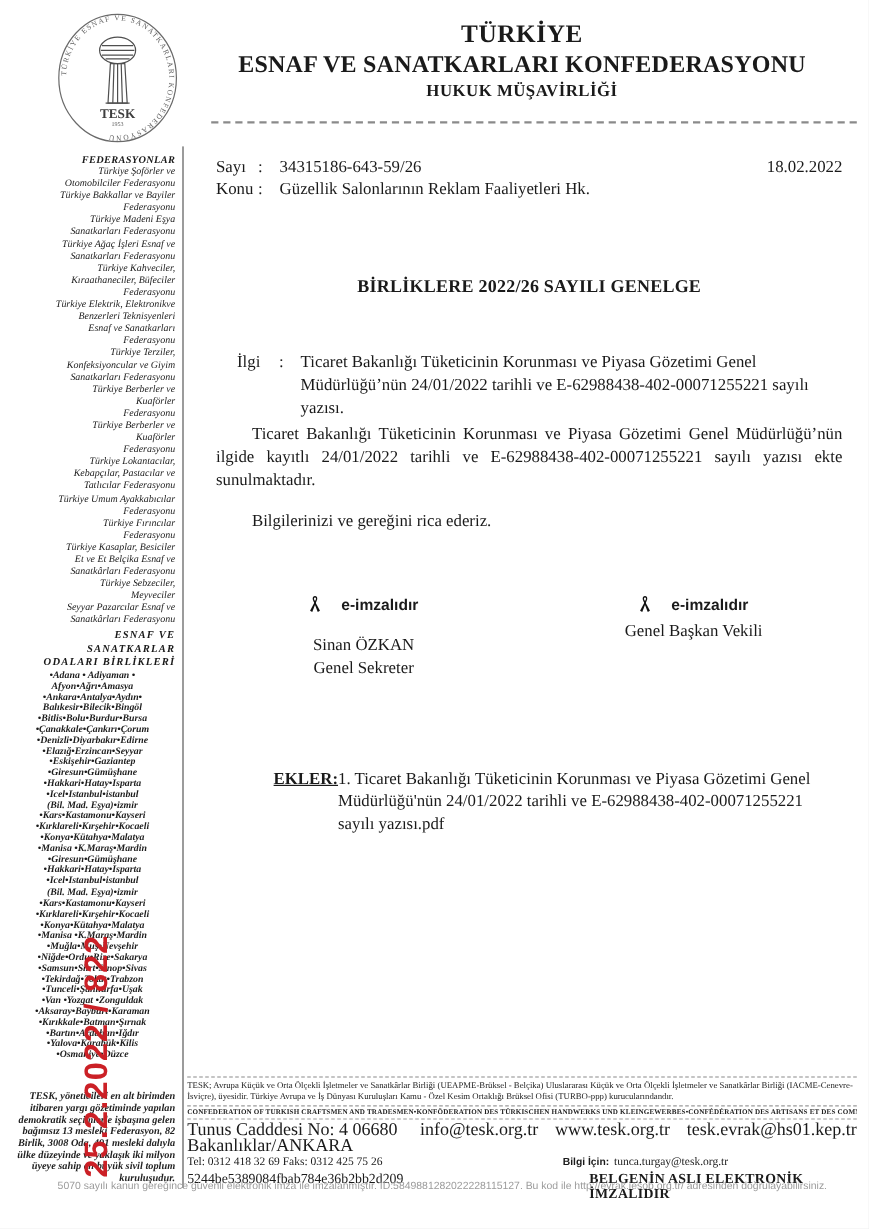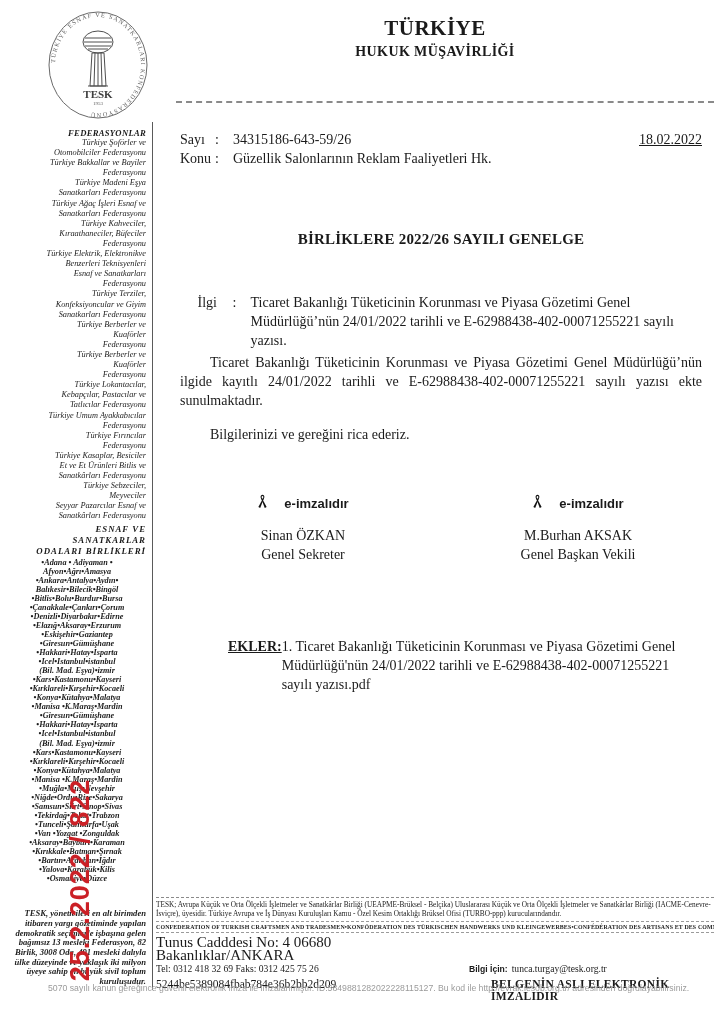--- a/index.html
+++ b/index.html
@@ -29,33 +29,33 @@
     position:absolute; left:-52px; top:865px; width:264px; height:30px;
     transform:rotate(-90deg); transform-origin:center;
     font-family:"Liberation Sans","DejaVu Sans",sans-serif;
     font-weight:bold; font-size:27px; letter-spacing:1px; text-align:center;
   }
   
   .main { position:absolute; left:180px; top:130px; width:522px; font-size:14px; line-height:19px; }
   .meta-row { display:flex; }
   .meta-label { width:35px; }
   .meta-colon { width:18px; }
-  .meta-date { position:absolute; right:0; top:0;text-decoration:underline; }
+  .meta-date { position:absolute; right:0; top:0; }
   .genelge-title { text-align:center; font-weight:bold; font-size:15px; margin-top:62px; letter-spacing:0.2px; }
   .ilgi-row { display:flex; margin-top:44px;justify-content:center; }
   .ilgi-label { width:35px; }
   .ilgi-colon { width:18px; }
   .ilgi-text { max-width:434px; }
   .paragraph { margin-top:3px; text-align:justify; text-indent:30px; }
   .closing { margin-top:15px; text-indent:30px; }
   .sig-row { display:flex; margin-top:50px; }
   .sig { width:200px; text-align:center; }
   .sig:first-child { margin-left:23px; }
   .sig + .sig { margin-left:75px; }
-  .sig-stamp { font-family:"Liberation Sans","DejaVu Sans",sans-serif; font-weight:bold; font-size:13px; display:inline-flex; align-items:flex-start; gap:16px; }
+  .sig-stamp { font-family:"Liberation Sans","DejaVu Sans",sans-serif; font-weight:bold; font-size:13px; display:inline-flex; align-items:center; gap:16px; }
   .sig-name { margin-top:12px; }
   .sig-title { }
   .ekler-row { display:flex; margin-top:73px; }
   .ekler-label { width:60px; font-weight:bold; text-decoration:underline;margin-left:48px; }
   .ekler-text { max-width:434px; }
   
   .footer { position:absolute; left:156px; top:897px; width:558px; }
   .memberships { border-top:1px dashed #8a8a8a; padding-top:3px; font-size:7.3px; line-height:8.6px; color:#222; }
   .trilingual { border-top:1px dashed #9a9a9a; border-bottom:1px dashed #9a9a9a; margin-top:3px; padding:2px 0;
     font-size:5.9px; font-weight:bold; letter-spacing:0.15px; white-space:nowrap; overflow:hidden; color:#222; }
@@ -99,20 +99,21 @@
         <line x1="59" y1="45" x2="60" y2="78"></line>
         <line x1="46" y1="78" x2="66" y2="78"></line>
       </g>
       <text x="56" y="90" text-anchor="middle" font-size="11" font-weight="bold" fill="#3f3f3f" font-family="Liberation Serif, serif">TESK</text>
       <text x="56" y="97" text-anchor="middle" font-size="5" fill="#5f5f5f" font-family="Liberation Serif, serif">1953</text>
     </svg>
   </div>
 
   <div class="header-titles">
     <div class="ht1">TÜRKİYE</div>
+    <div class="ht2">ESNAF VE SANATKARLARI KONFEDERASYONU</div>
     <div class="ht3">HUKUK MÜŞAVİRLİĞİ</div>
   </div>
   <div class="header-rule"></div>
   <div class="vdivider"></div>
 
   <div class="sidebar">
     <div class="fed-title">FEDERASYONLAR</div>
     <div class="fed-list">
         <div>Türkiye Şoförler ve</div>
         <div>Otomobilciler Federasyonu</div>
@@ -139,41 +140,41 @@
         <div>Kuaförler</div>
         <div>Federasyonu</div>
         <div>Türkiye Lokantacılar,</div>
         <div>Kebapçılar, Pastacılar ve</div>
         <div>Tatlıcılar Federasyonu</div>
         <div>Türkiye Umum Ayakkabıcılar</div>
         <div>Federasyonu</div>
         <div>Türkiye Fırıncılar</div>
         <div>Federasyonu</div>
         <div>Türkiye Kasaplar, Besiciler</div>
-        <div>Et ve Et Ürünleri Bitlis ve</div>
+        <div>Et ve Et Belçika Esnaf ve</div>
         <div>Sanatkârları Federasyonu</div>
         <div>Türkiye Sebzeciler,</div>
         <div>Meyveciler</div>
         <div>Seyyar Pazarcılar Esnaf ve</div>
         <div>Sanatkârları Federasyonu</div>
       </div>
     <div class="chambers-title">
         <div>ESNAF VE</div>
         <div>SANATKARLAR</div>
         <div>ODALARI BİRLİKLERİ</div>
       </div>
     <div class="city-list">
         <div>•Adana • Adiyaman •</div>
         <div>Afyon•Ağrı•Amasya</div>
         <div>•Ankara•Antalya•Aydın•</div>
         <div>Balıkesir•Bilecik•Bingöl</div>
         <div>•Bitlis•Bolu•Burdur•Bursa</div>
         <div>•Çanakkale•Çankırı•Çorum</div>
         <div>•Denizli•Diyarbakır•Edirne</div>
-        <div>•Elazığ•Aksaray•Erzurum</div>
+        <div>•Elazığ•Erzincan•Seyyar</div>
         <div>•Eskişehir•Gaziantep</div>
         <div>•Giresun•Gümüşhane</div>
         <div>•Hakkari•Hatay•Isparta</div>
         <div>•Icel•Istanbul•istanbul</div>
         <div>(Bil. Mad. Eşya)•izmir</div>
         <div>•Kars•Kastamonu•Kayseri</div>
         <div>•Kırklareli•Kırşehir•Kocaeli</div>
         <div>•Konya•Kütahya•Malatya</div>
         <div>•Manisa •K.Maraş•Mardin</div>
         <div>•Giresun•Gümüşhane</div>
@@ -240,36 +241,40 @@
       </div>
       <div class="sig">
         <span class="sig-stamp">
           <svg width="11" height="15" viewBox="0 0 24 32">
             <path d="M12 1 C6.5 1 6.5 9.5 12 13 C17.5 9.5 17.5 1 12 1 Z M12 4 C14.5 4 14.5 8 12 10 C9.5 8 9.5 4 12 4 Z" fill="#111"></path>
             <path d="M9.2 10 L17 30 L21 28 L12.5 12 Z" fill="#111"></path>
             <path d="M14.8 10 L7 30 L3 28 L11.5 12 Z" fill="#111"></path>
           </svg>
           <span>e-imzalıdır</span>
         </span>
-        <div class="sig-name">M.Burhan AKSAK</div>
         <div class="sig-title">Genel Başkan Vekili</div>
       </div>
     </div>
 
     <div class="ekler-row">
       <span class="ekler-label">EKLER:</span>
       <span class="ekler-text">1. Ticaret Bakanlığı Tüketicinin Korunması ve Piyasa Gözetimi Genel Müdürlüğü'nün 24/01/2022 tarihli ve E-62988438-402-00071255221 sayılı yazısı.pdf</span>
     </div>
   </div>
 
   <div class="footer">
     <div class="memberships">TESK; Avrupa Küçük ve Orta Ölçekli İşletmeler ve Sanatkârlar Birliği (UEAPME-Brüksel - Belçika) Uluslararası Küçük ve Orta Ölçekli İşletmeler ve Sanatkârlar Birliği (IACME-Cenevre-İsviçre), üyesidir. Türkiye Avrupa ve İş Dünyası Kuruluşları Kamu - Özel Kesim Ortaklığı Brüksel Ofisi (TURBO-ppp) kurucularındandır.</div>
     <div class="trilingual">CONFEDERATION OF TURKISH CRAFTSMEN AND TRADESMEN•KONFÖDERATION DES TÜRKISCHEN HANDWERKS UND KLEINGEWERBES•CONFÉDÉRATION DES ARTISANS ET DES COMMERÇANTS DE TURQUIE</div>
     <div class="addr-row">
       <span class="addr">Tunus Cadddesi No: 4 06680 Bakanlıklar/ANKARA</span>
+      <span class="addr-links">
+        <span>info@tesk.org.tr</span>
+        <span>www.tesk.org.tr</span>
+        <span>tesk.evrak@hs01.kep.tr</span>
+      </span>
     </div>
     <div class="tel-row">
       <span class="tel">Tel: 0312 418 32 69  Faks: 0312 425 75 26</span>
       <span>
         <span class="bilgi-label">Bilgi İçin:</span><span>tunca.turgay@tesk.org.tr</span>
       </span>
     </div>
     <div class="hash-row">
       <span class="hash">5244be5389084fbab784e36b2bb2d209</span>
       <span class="orig-note">BELGENİN ASLI ELEKTRONİK İMZALIDIR</span>

